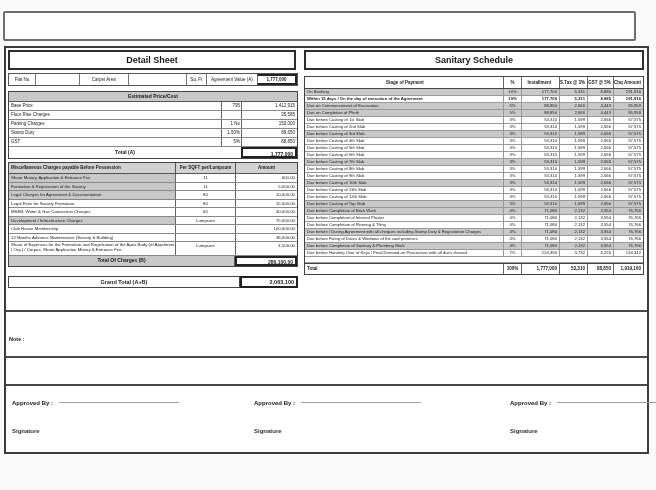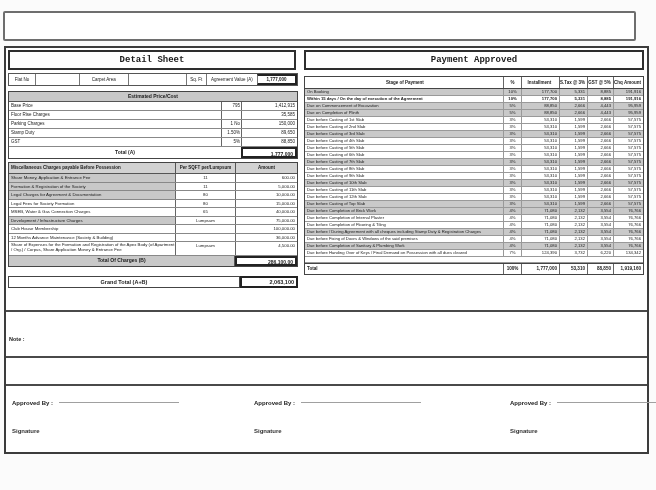--- a/index.html
+++ b/index.html
@@ -11,21 +11,21 @@
   .top-box { position:absolute; left:3px; top:11px; width:633px; height:30px;
              border:2px solid #6e6e6e; border-radius:2px; background:#ffffff; }
 
   
   .frame { position:absolute; left:4px; top:46px; width:645px; height:408px;
            border:2px solid #3c3c3c; background:#ffffff; }
   .inner { position:relative; width:100%; height:100%; }
 
   .title-box { position:absolute; height:20px; border:2px solid #2e2e2e; background:#fff;
                display:flex; align-items:center; justify-content:center;
-               font-size:9px; font-weight:bold;font-family:Liberation Mono, monospace; }
+               font-size:9px; font-weight:bold; }
 
   
   .d-title { left:2px; top:2px; width:288px; }
 
   .info-row { position:absolute; left:2px; top:25px; width:290px; height:13px;
               display:flex; border:1px solid #555; font-size:4.5px; }
   .info-row > div { border-left:1px solid #777; display:flex; align-items:center;
                     justify-content:center; overflow:hidden; white-space:nowrap; }
   .info-row > div:first-child { border-left:none; }
   .if-l1{width:26px} .if-v1{width:44px;background:#fff}
@@ -226,21 +226,21 @@
         </div>
       </div>
 
       <div class="grand">
         <div class="g-label">Grand Total (A+B)</div>
         <div class="g-val">2,063,100</div>
       </div>
 
       <div class="pay">
         <div class="title-box p-title">
-          <span>Payment Approved</span>
+          <span>Sanitary Schedule</span>
         </div>
 
         <div class="p-table">
           <div class="p-headrow">
             <div class="c-stage">Stage of Payment</div>
             <div class="c-pct">%</div>
             <div class="c-inst">Installment</div>
             <div class="c-stax">S.Tax @ 3%</div>
             <div class="c-gst">GST @ 5%</div>
             <div class="c-amt">Chq Amount</div>

